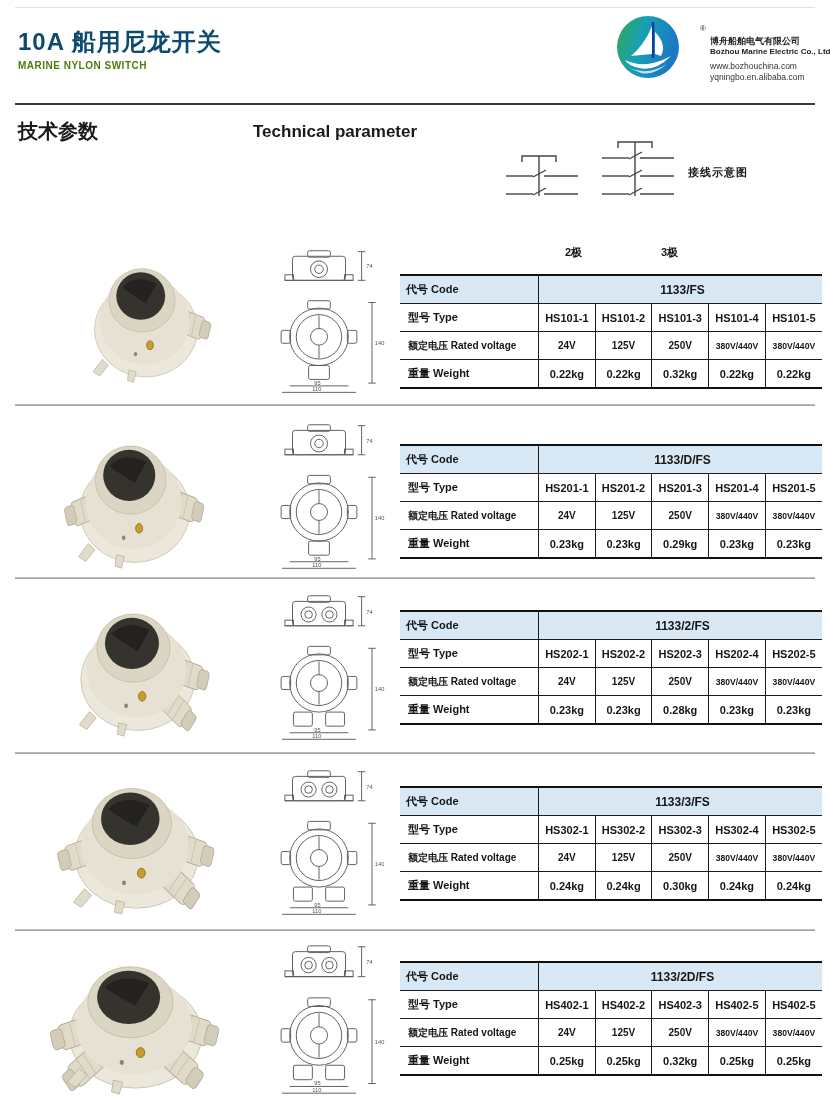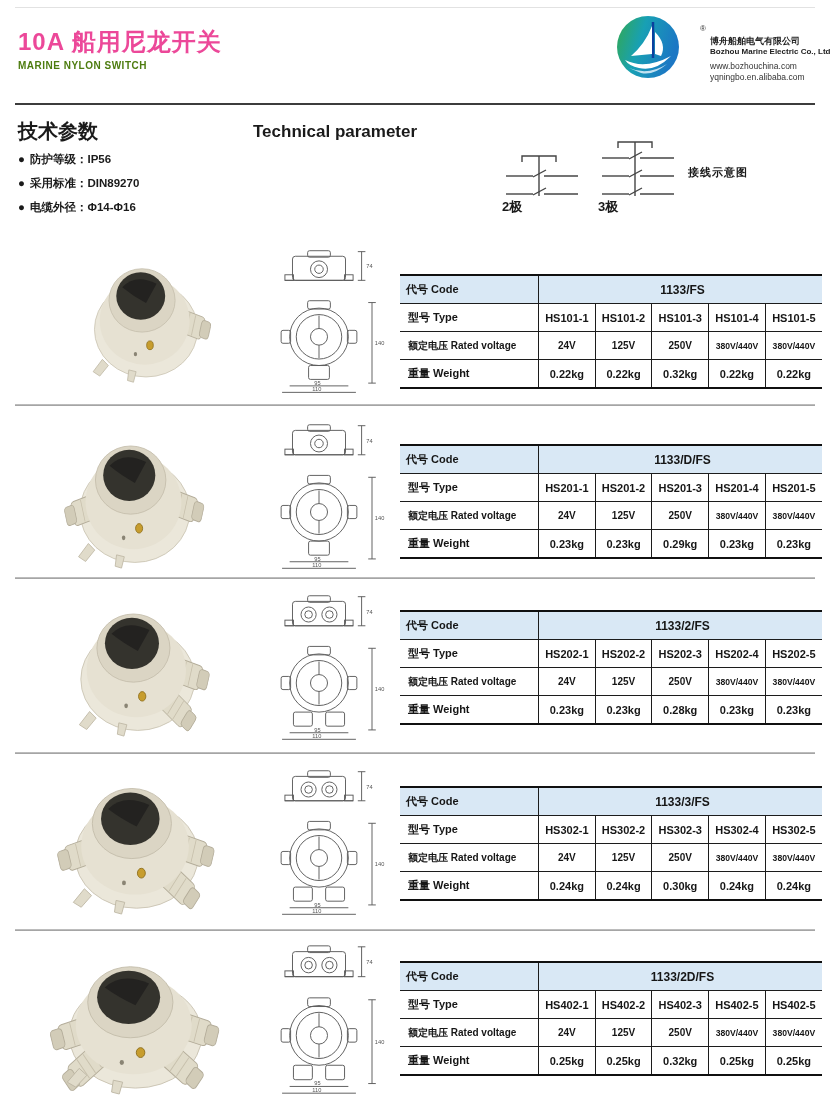--- a/index.html
+++ b/index.html
@@ -1,40 +1,40 @@
 <!DOCTYPE html>
 <html><head>
 <meta charset="utf-8">
 <style>
   html,body{margin:0;padding:0;background:#fff;}
   #page{position:relative;width:830px;height:1105px;background:#ffffff;overflow:hidden;
         font-family:"Liberation Sans","DejaVu Sans",sans-serif;color:#1a1a1a;}
   .abs{position:absolute;}
   
-  .title-cn{left:18px;top:26px;font-size:24px;font-weight:bold;color:#ec4899;letter-spacing:1px;text-align:center;}
+  .title-cn{left:18px;top:26px;font-size:24px;font-weight:bold;color:#0c4a6e;letter-spacing:1px;text-align:center;}
   .title-en{left:18px;top:60px;font-size:10px;font-weight:bold;color:#4d7c0f;letter-spacing:.5px;}
   .hdr-rule{left:15px;top:103px;width:800px;height:2px;background:#3c3c3c;}
   .topline{left:15px;top:7px;width:800px;height:1px;background:#e2e2e2;}
   .logo-box{left:615px;top:14px;width:66px;height:66px;}
   .rmark{left:700px;top:24px;font-size:8px;color:#333;}
   .co-line{left:710px;font-size:8.5px;font-weight:bold;color:#222;white-space:nowrap;}
   .co1{top:35px;font-size:9px;}
   .co2{top:47px;font-size:8px;}
   .co3{top:61px;font-weight:normal;color:#333;text-align:right;}
   .co4{top:72px;font-weight:normal;color:#333;}
   
   .tp-head-cn{left:18px;top:118px;font-size:20px;font-weight:bold;}
   .tp-head-en{left:245px;top:122px;font-size:17px;font-weight:bold;margin-left:8px;}
   .tp-list{list-style:none;margin:0;padding:0;font-size:11.5px;font-weight:bold;}
   .tp-list li{margin-bottom:9px;white-space:nowrap;}
   .tp-cn{left:18px;top:152px;}
   .tp-en{left:245px;top:152px;font-size:11px;}
   .bullet{display:inline-block;width:12px;}
   .wd{stroke:#444;fill:none;stroke-width:1.4;}
-  .wiring-label{font-size:13px;font-weight:bold;text-align:left;width:80px;}
+  .wiring-label{font-size:11px;font-weight:bold;text-align:right;width:80px;margin-top:47px;}
   .wiring-caption{left:688px;top:165px;font-size:11px;font-weight:bold;letter-spacing:1px;}
   
   .sep{left:15px;width:800px;height:2px;background:linear-gradient(#c7c7c7,#9a9a9a);}
   
   .spec{position:absolute;left:400px;border-collapse:collapse;table-layout:fixed;width:422px;
         font-size:11px;font-weight:bold;color:#161616;}
   .spec td{border-top:1.5px solid #1c1c1c;border-bottom:1.5px solid #1c1c1c;
            padding:5px 2px;text-align:center;height:17px;overflow:hidden;white-space:nowrap;}
   .spec td + td{border-left:1.3px solid #1c1c1c;}
   .spec tr:first-child td{border-top:2.5px solid #101010;}
@@ -76,25 +76,20 @@
   </div>
   <div class="abs rmark">®</div>
   <div class="abs co-line co1">博舟船舶电气有限公司</div>
   <div class="abs co-line co2">Bozhou Marine Electric Co., Ltd.</div>
   <div class="abs co-line co3">www.bozhouchina.com</div>
   <div class="abs co-line co4">yqningbo.en.alibaba.com</div>
 
   <div class="abs hdr-rule"></div>
 
   <div class="abs tp-head-cn">技术参数</div>
-  <ul class="abs tp-list tp-cn">
-    <li><span class="bullet">●</span><span>防护等级：IP56</span></li>
-    <li><span class="bullet">●</span><span>采用标准：DIN89270</span></li>
-    <li><span class="bullet">●</span><span>电缆外径：Φ14-Φ16</span></li>
-  </ul>
 
   <div class="abs tp-head-en">Technical parameter</div>
 
   <div class="abs" style="left:502px;top:146px;width:80px;height:56px;">
     <svg viewBox="0 0 80 60">
       <polyline class="wd" points="20,16 20,10 54,10 54,16"></polyline>
       <line class="wd" x1="37" y1="10" x2="37" y2="50"></line>
       <line class="wd" x1="4" y1="30" x2="31" y2="30"></line>
         <line class="wd" x1="31" y1="31" x2="44" y2="24"></line>
         <line class="wd" x1="42" y1="30" x2="76" y2="30"></line>

